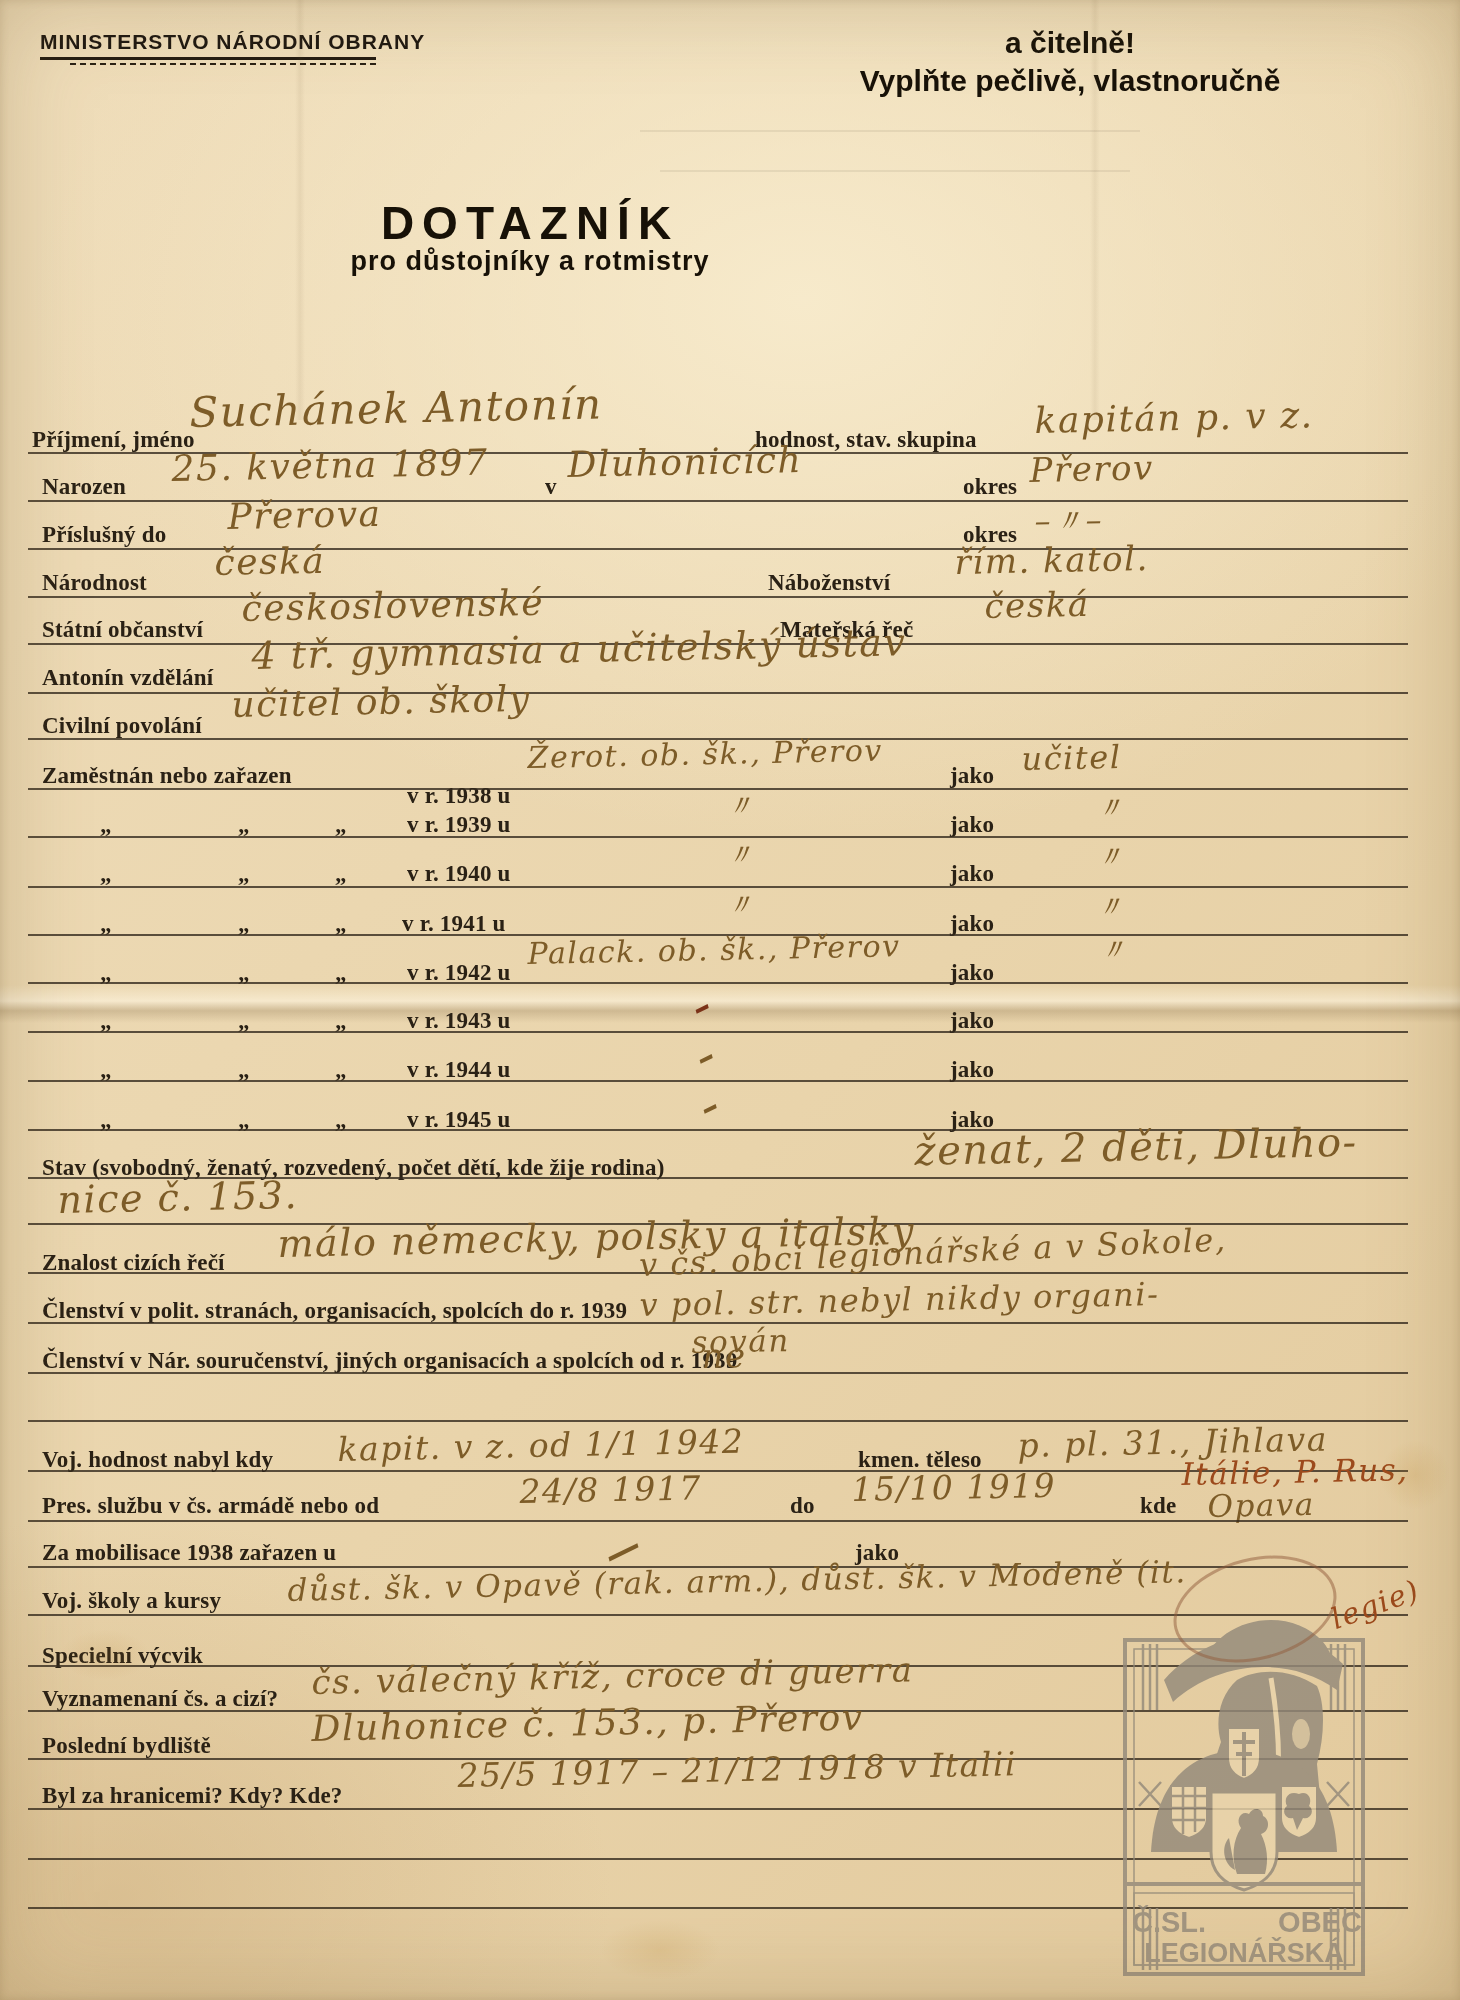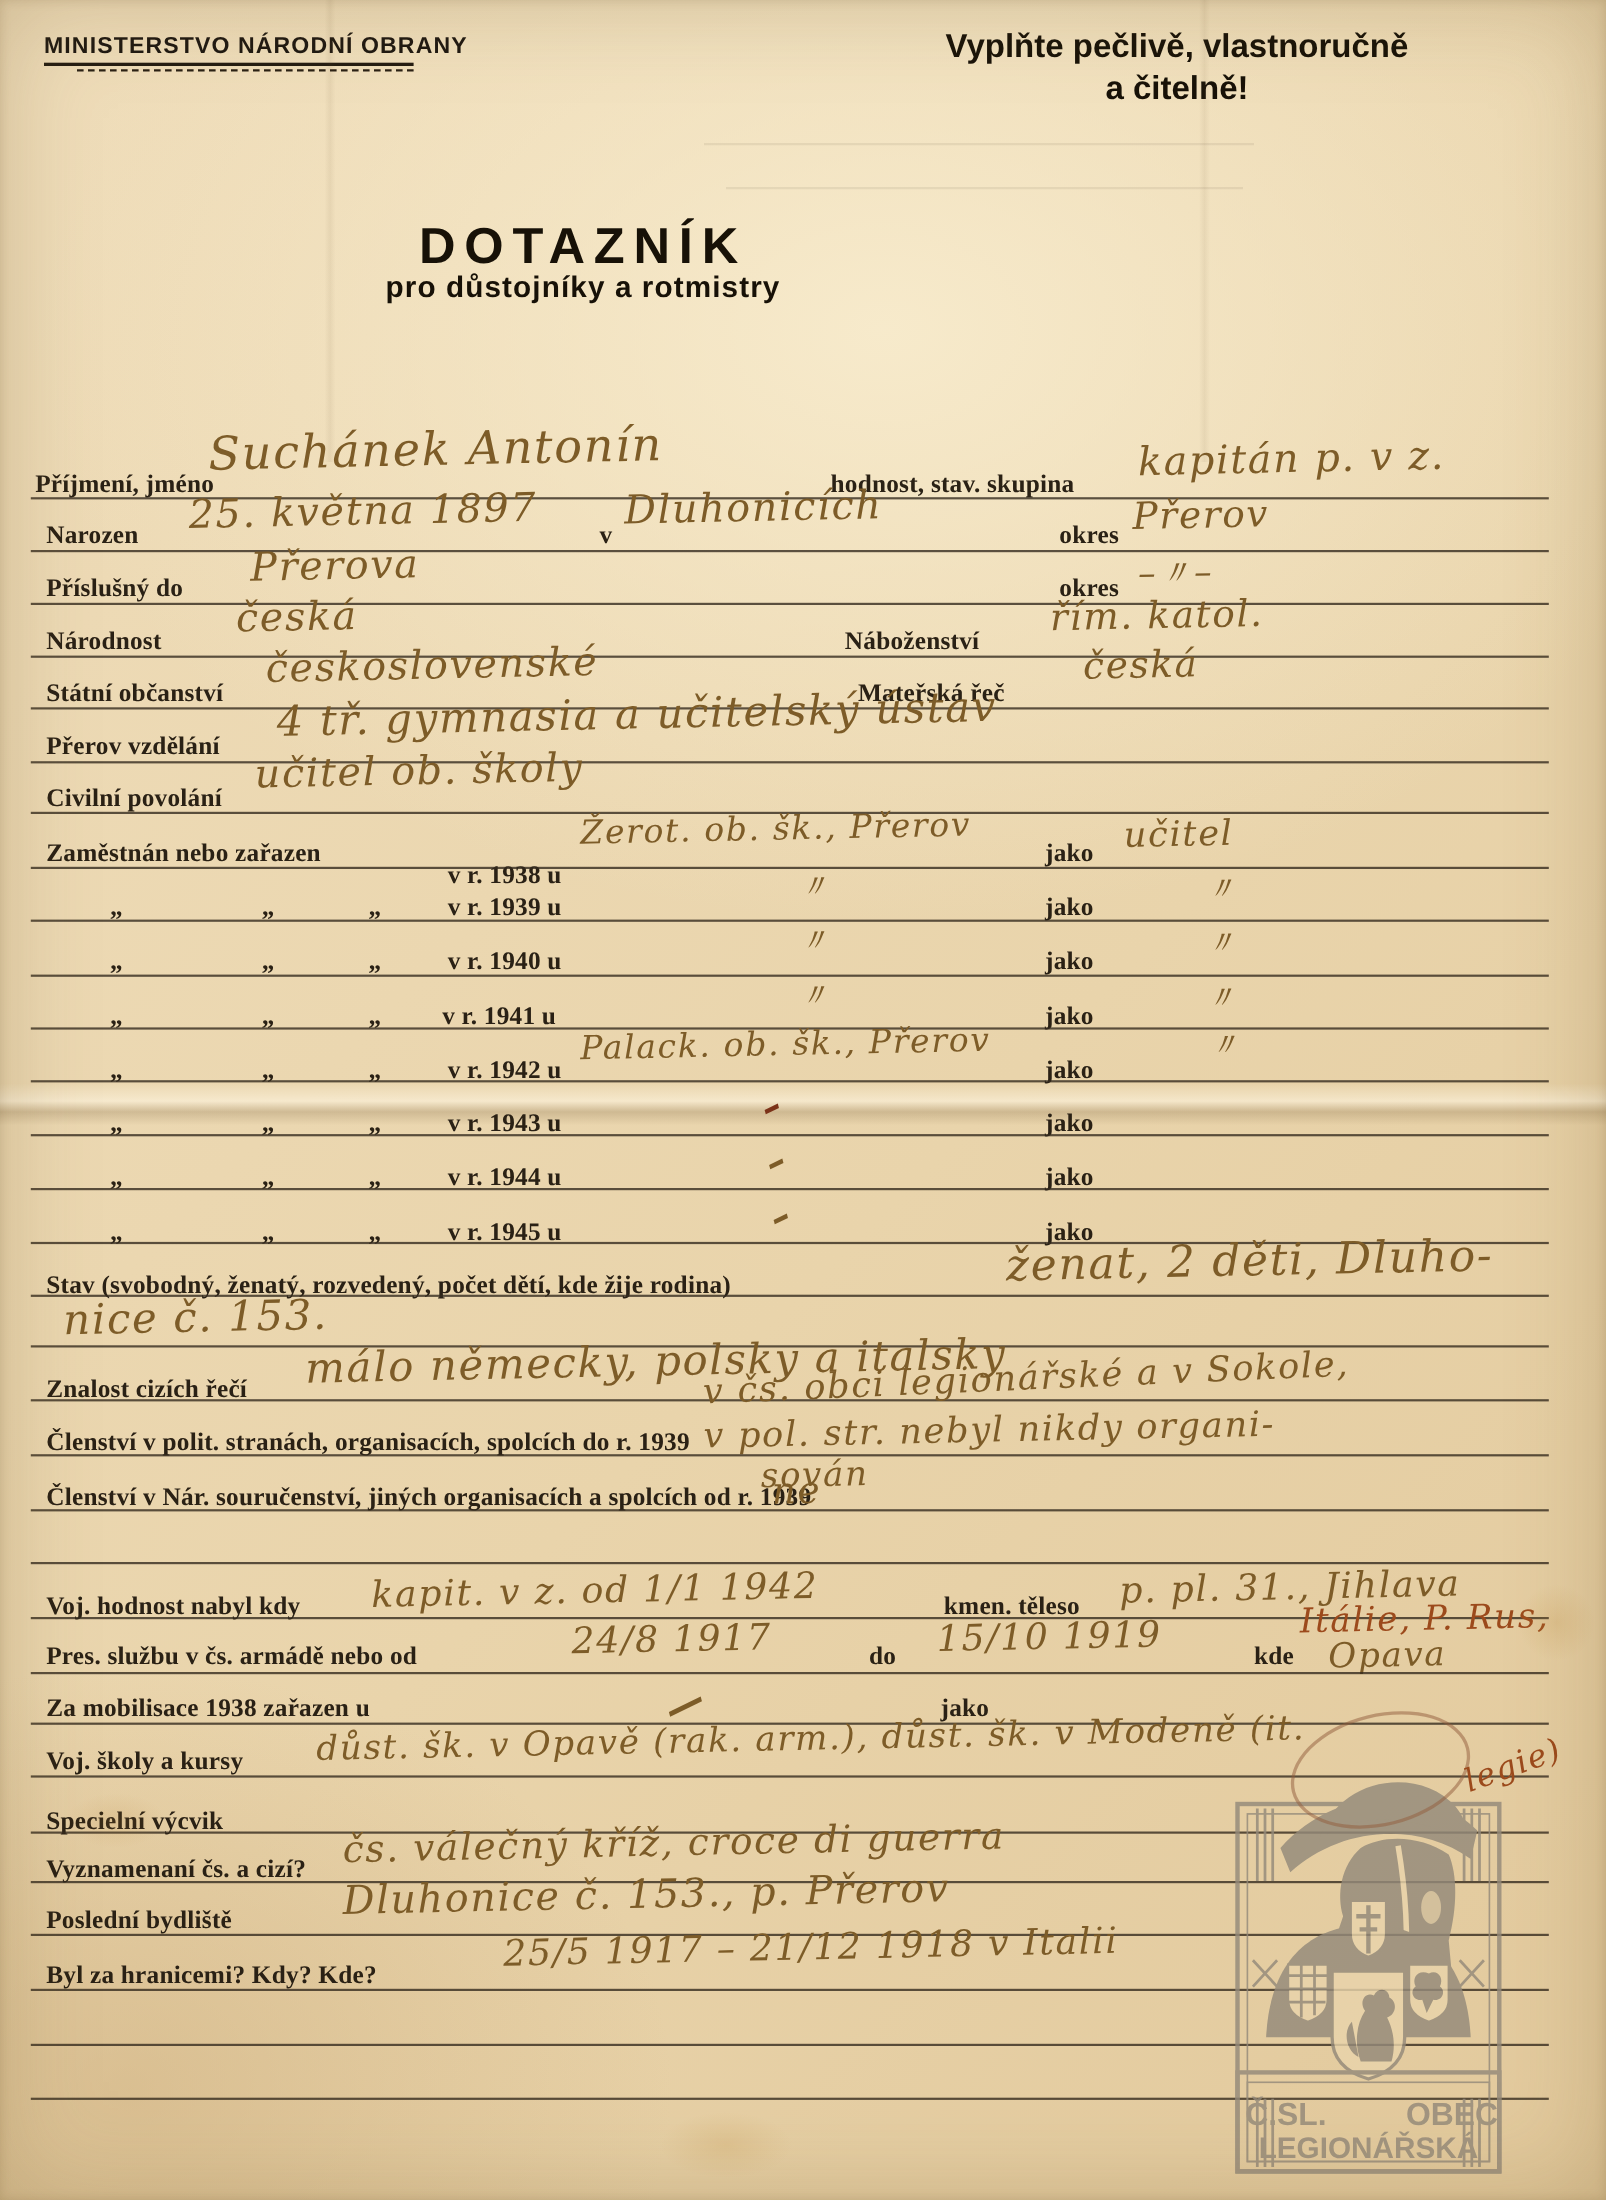--- a/index.html
+++ b/index.html
@@ -42,22 +42,22 @@
 </style>
 </head>
 <body>
 
 <div id="paper"></div>
 
 <div class="ministry">MINISTERSTVO NÁRODNÍ OBRANY</div>
 <div class="min-line1"></div>
 <div class="min-line2"></div>
 <div class="instruction">
+  <div>a čitelně!</div>
   <div>Vyplňte pečlivě, vlastnoručně</div>
-  <div>a čitelně!</div>
 </div>
 
 <div class="doc-title">DOTAZNÍK</div>
 <div class="doc-subtitle">pro důstojníky a rotmistry</div>
 
 <div class="ghost" style="left:640px;top:130px;width:500px;"></div>
 <div class="ghost" style="left:660px;top:170px;width:470px;"></div>
 
 <span class="lbl" style="left:32px;top:427px;">Příjmení, jméno</span>
 <span class="hand" style="left:190px;top:388px;font-size:42px;">Suchánek Antonín</span>
@@ -84,21 +84,21 @@
 <span class="lbl" style="left:768px;top:570px;">Náboženství</span>
 <span class="hand" style="left:955px;top:542px;font-size:34px;">řím. katol.</span>
 <div class="rule" style="top:596px;"></div>
 
 <span class="lbl" style="left:42px;top:617px;">Státní občanství</span>
 <span class="hand" style="left:242px;top:588px;font-size:36px;">československé</span>
 <span class="lbl" style="left:780px;top:617px;">Mateřská řeč</span>
 <span class="hand" style="left:985px;top:586px;font-size:34px;">česká</span>
 <div class="rule" style="top:643px;"></div>
 
-<span class="lbl" style="left:42px;top:665px;">Přerov vzdělání</span>
+<span class="lbl" style="left:42px;top:665px;">Antonín vzdělání</span>
 <span class="hand" style="left:252px;top:634px;font-size:38px;">4 tř. gymnasia a učitelský ústav</span>
 <div class="rule" style="top:692px;"></div>
 
 <span class="lbl" style="left:42px;top:713px;">Civilní povolání</span>
 <span class="hand" style="left:232px;top:684px;font-size:36px;">učitel ob. školy</span>
 <div class="rule" style="top:738px;"></div>
 
 <span class="lbl" style="left:42px;top:763px;">Zaměstnán nebo zařazen</span>
 <span class="lbl" style="left:407px;top:763px;margin-top:20px;">v r. 1938 u</span>
 <span class="hand" style="left:528px;top:740px;font-size:30px;">Žerot. ob. šk., Přerov</span>

